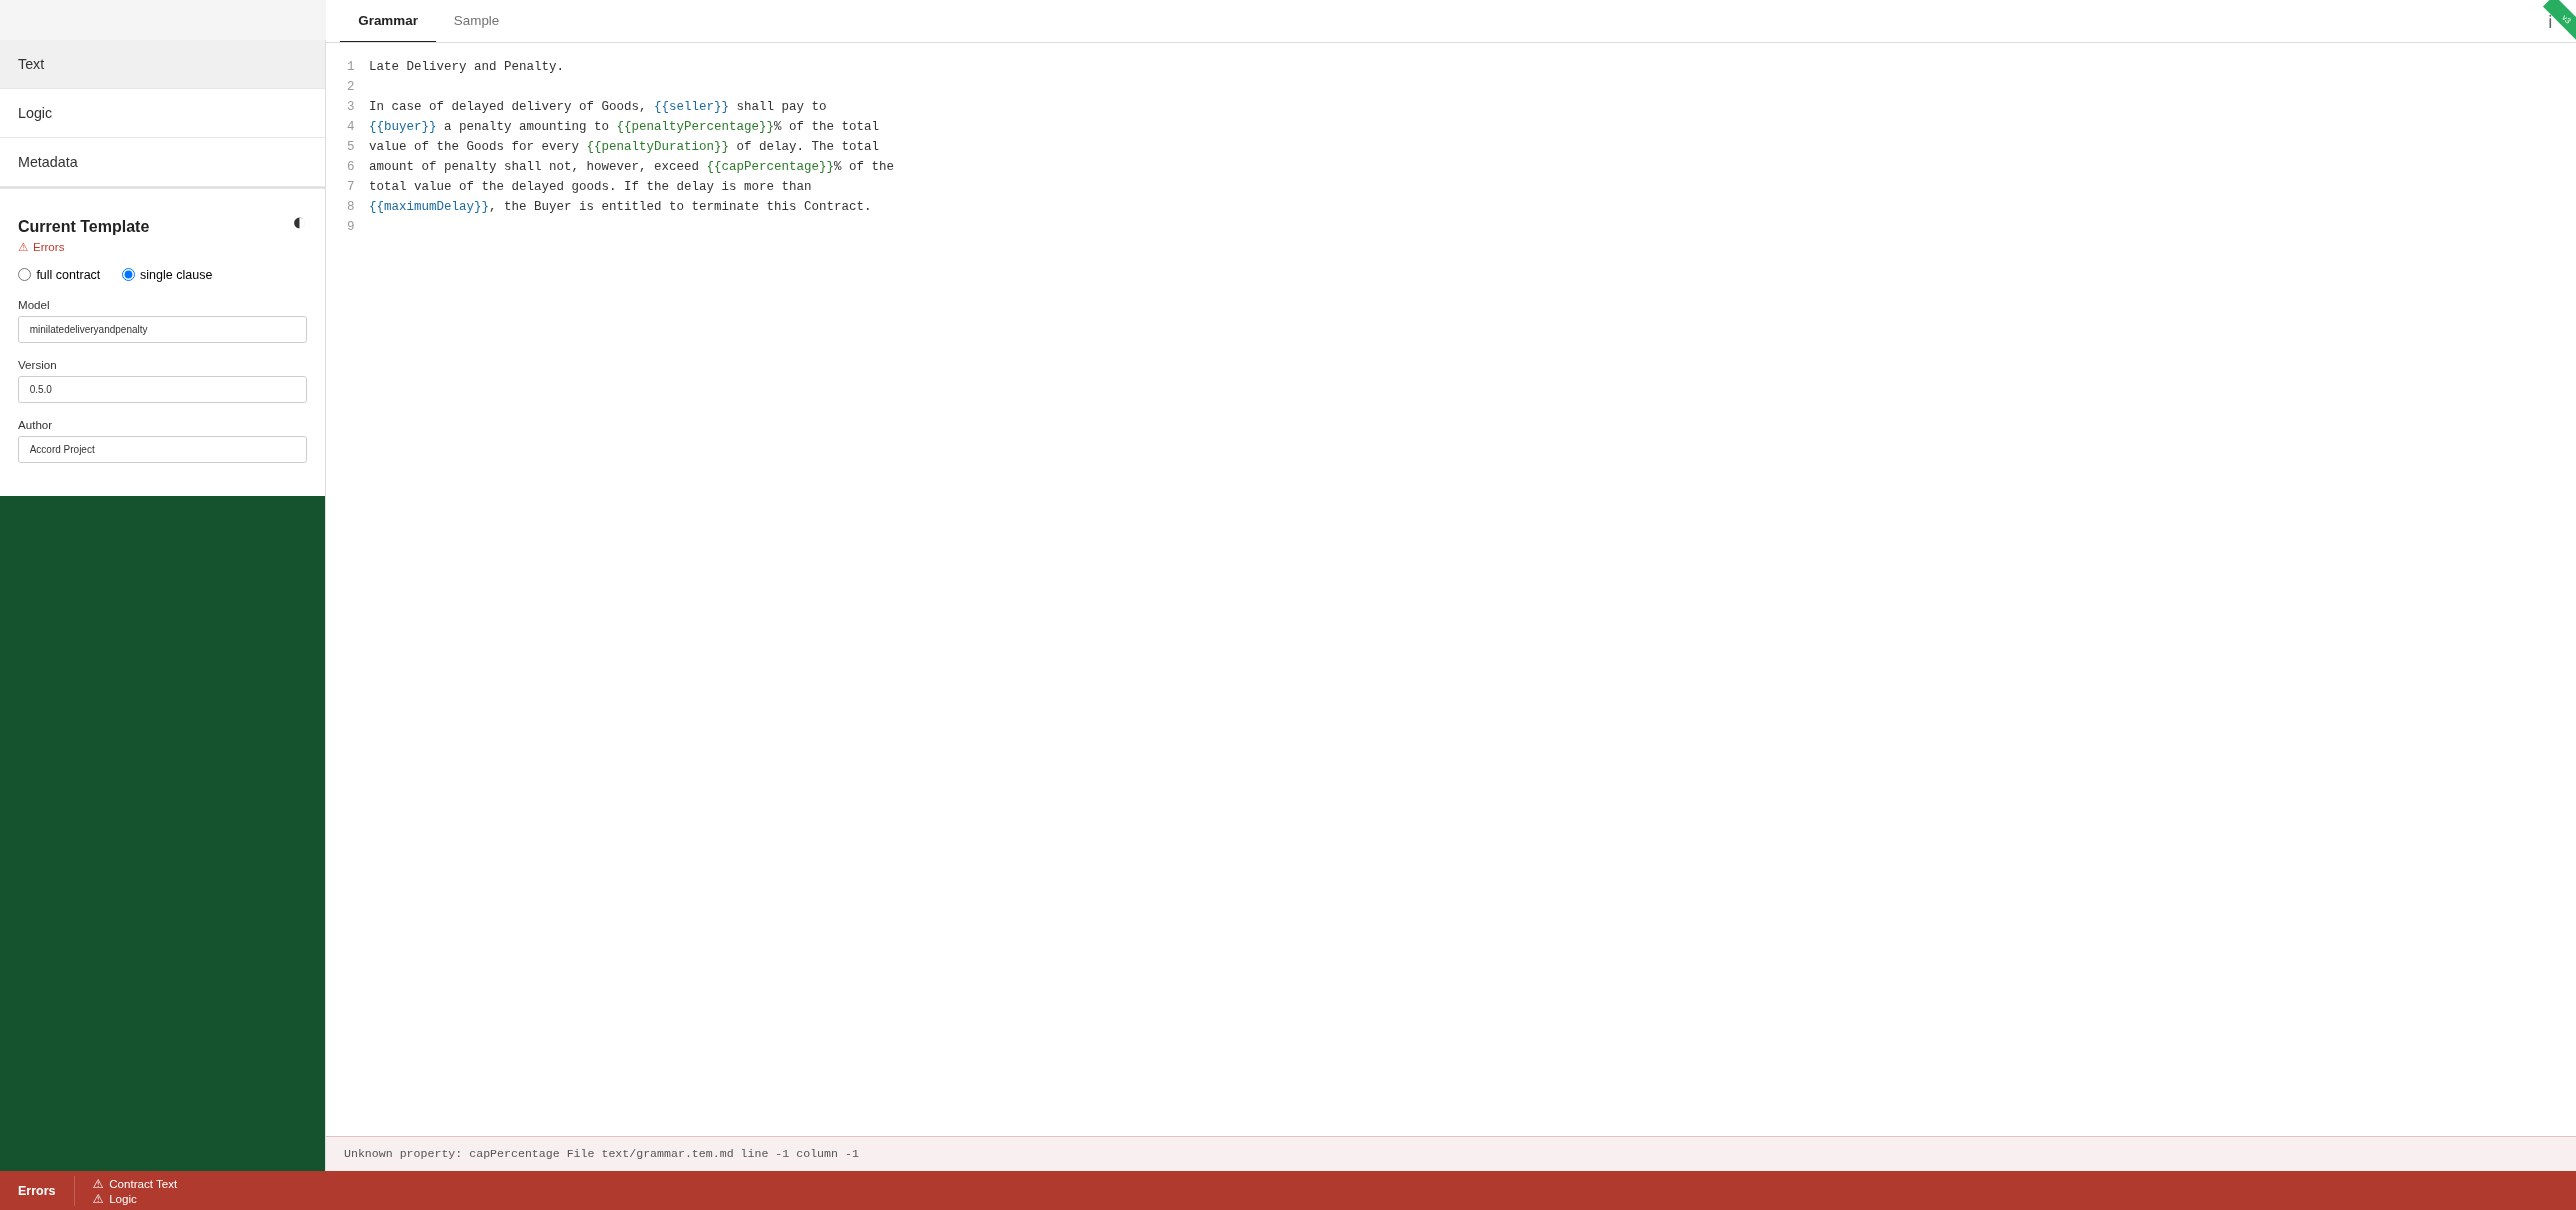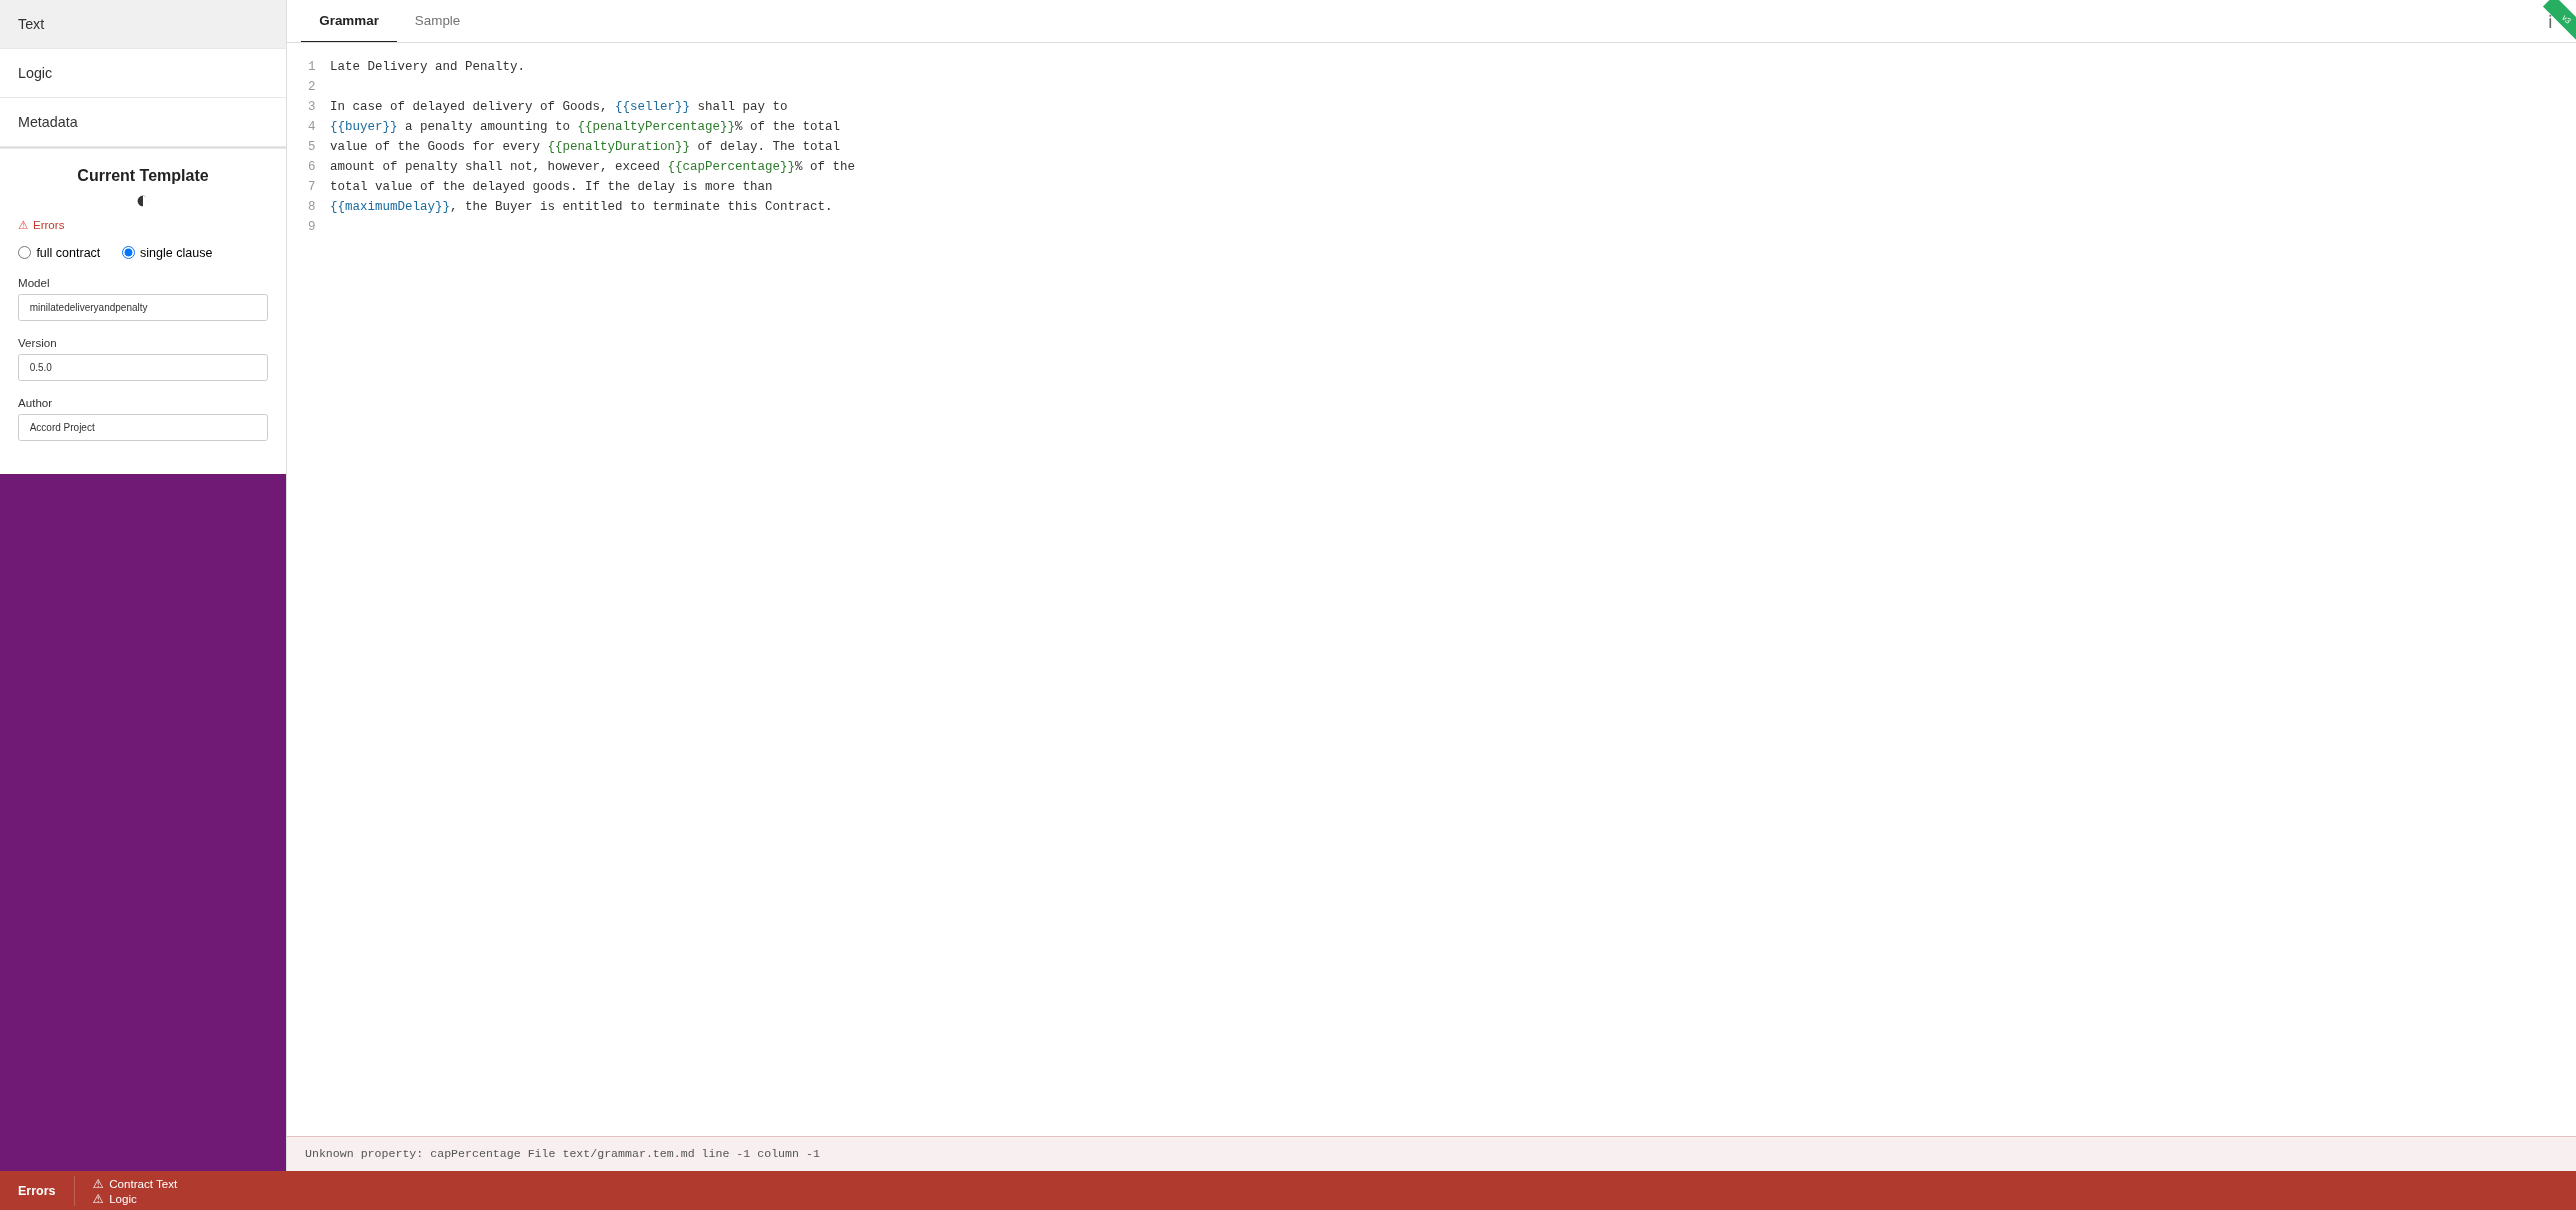--- a/index.html
+++ b/index.html
@@ -1,27 +1,27 @@
 <!DOCTYPE html>
 <html style="font-size:14.3px"><head>
   <meta charset="utf-8">
   <style>
     * { box-sizing: border-box; margin: 0; padding: 0; }
     body { font-family: -apple-system, BlinkMacSystemFont, 'Segoe UI', sans-serif; font-size: 12.5px; background: #f5f5f5; display: flex; flex-direction: column; height: 100vh; overflow: hidden; }
 
     .main-layout { display: flex; flex: 1; overflow: hidden; }
 
     
-    .sidebar { width: 287px; background: #701a75; border-right: 0.9px solid #ddd; display: flex; flex-direction: column; overflow-y: auto; }
+    .sidebar { width: 326px; background: #14532d; border-right: 0.9px solid #ddd; display: flex; flex-direction: column; overflow-y: auto; margin-top: 40px; }
     .sidebar-nav { border-bottom: 0.9px solid #ddd; }
     .sidebar-nav-item { display: flex; align-items: center; padding: 16px 18px; font-size: 14.3px; color: #333; border-bottom: 0.9px solid #e8e8e8; cursor: pointer; background: #fff; }
     .sidebar-nav-item.active { background: #f0f0f0; font-weight: 500; }
 
     .current-template { padding: 18px; background: #fff; margin-top: 0; border-top: 1.8px solid #e8e8e8; }
-    .current-template-header { display: flex; align-items: center; justify-content: space-between; margin-bottom: 3.6px; flex-direction: column; }
+    .current-template-header { display: flex; align-items: flex-end; justify-content: space-between; margin-bottom: 3.6px; }
     .current-template-title { font-size: 16px; font-weight: bold; color: #222; }
     .template-icon { font-size: 25px; color: #333; }
     .errors-badge { display: flex; align-items: center; gap: 4.5px; color: #c0392b; font-size: 11.6px; margin-bottom: 14.3px; }
     .errors-triangle { color: #e74c3c; }
 
     .radio-group { display: flex; gap: 21.4px; margin-bottom: 16px; }
     .radio-option { display: flex; align-items: center; gap: 5.4px; cursor: pointer; font-size: 12.5px; }
     .radio-option input[type="radio"] { cursor: pointer; }
 
     .form-field { margin-bottom: 14.3px; }

